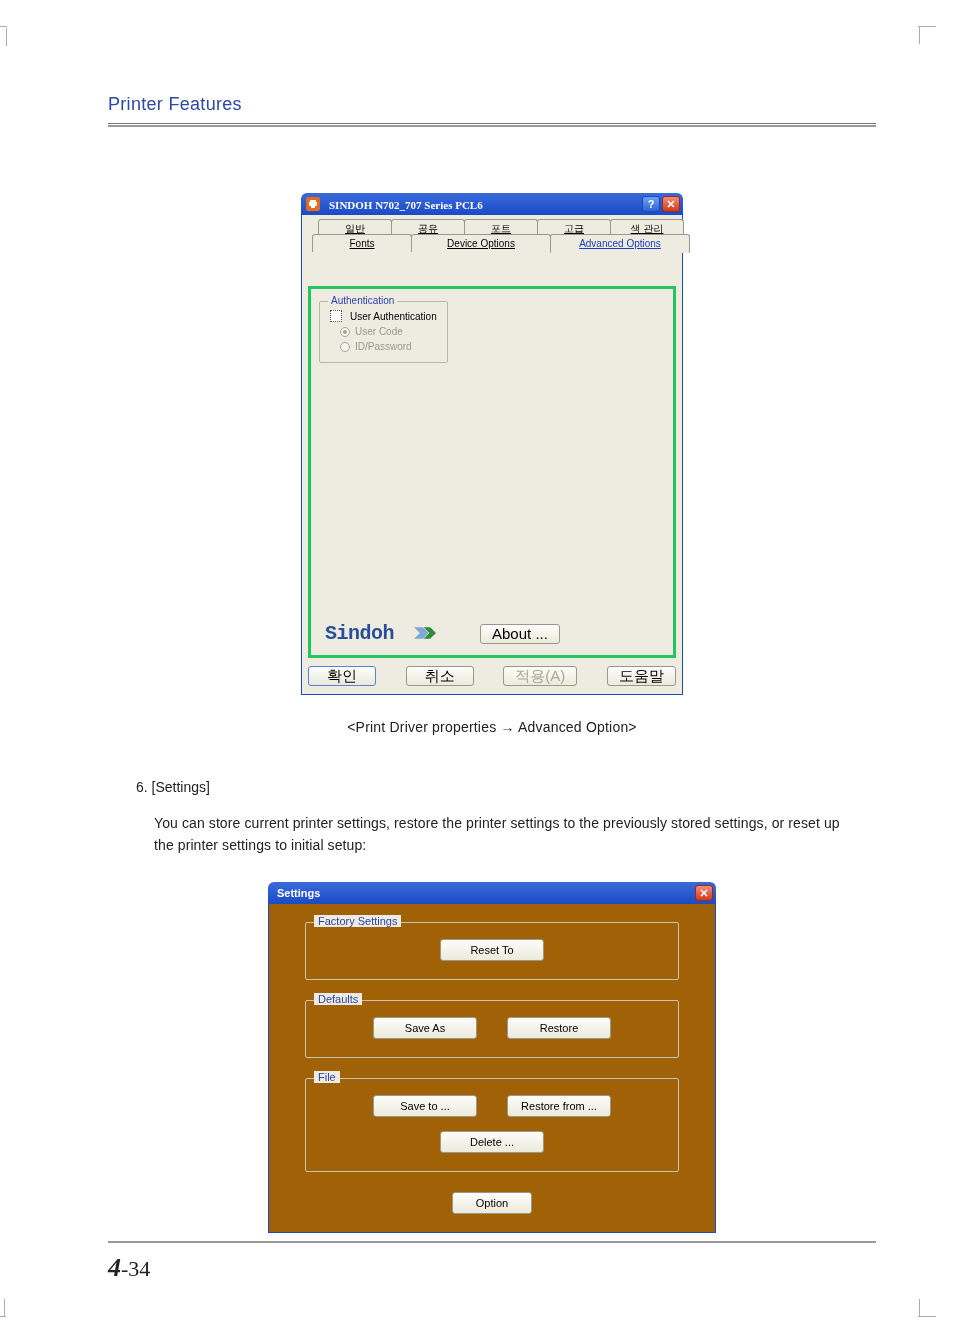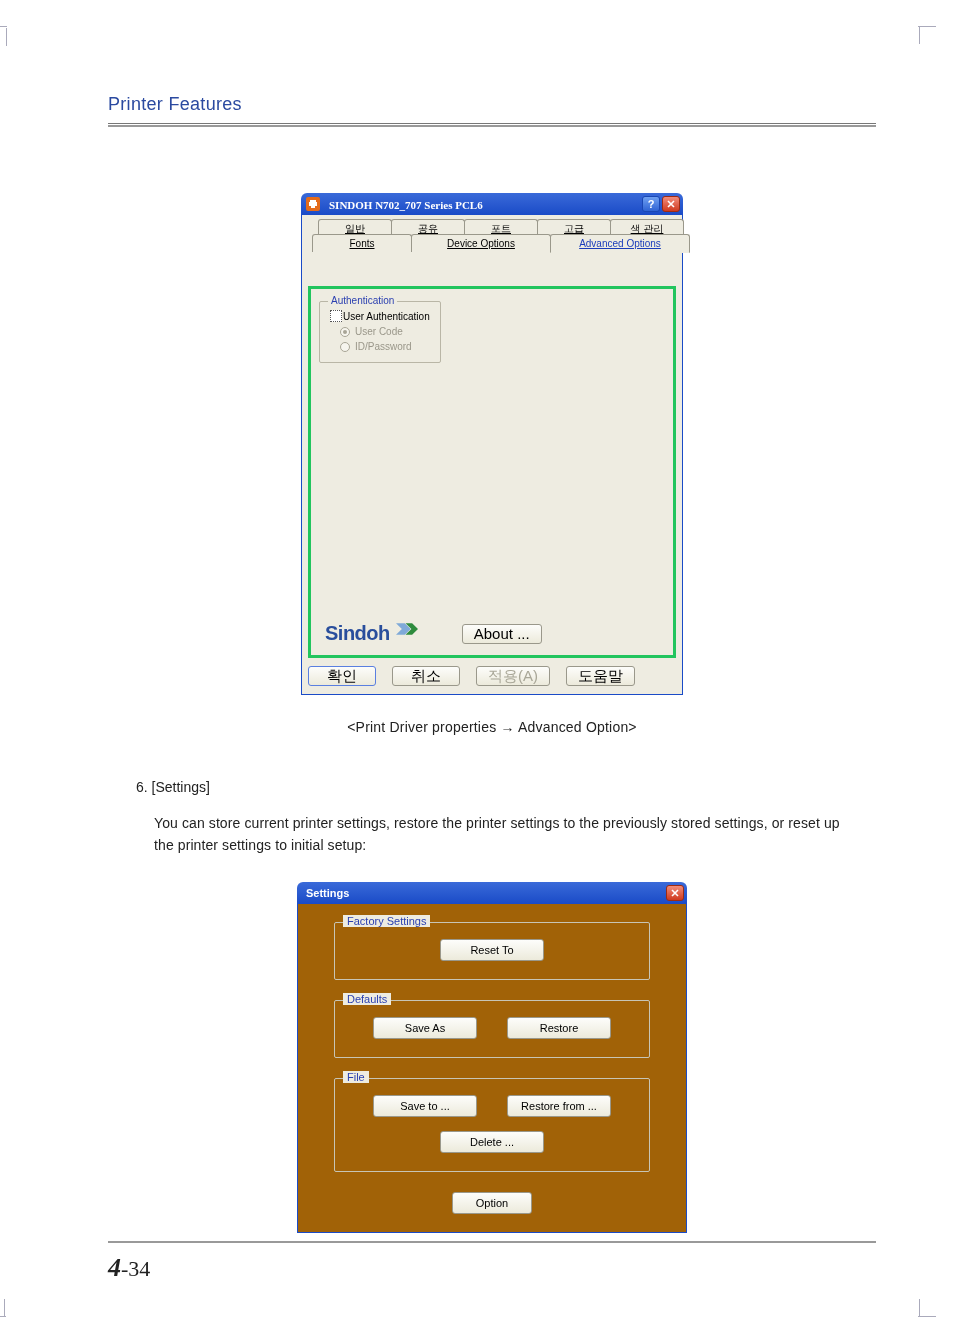--- a/index.html
+++ b/index.html
@@ -22,38 +22,38 @@
   .tabs-area { position:relative; height:34px; }
   .tab-row { display:flex; position:absolute; }
   .tab-row.top { top:0; left:10px; }
   .tab-row.bot { top:15px; left:4px; }
   .tab { font-size:10px; background:#eeece1; border:1px solid #9a988b; border-bottom:none; border-radius:3px 3px 0 0; height:18px; display:flex; align-items:center; justify-content:center; padding:0 10px; margin-right:-1px; text-decoration:underline; color:#000; }
   .tab.wide { min-width:74px; }
   .tab.active { background:#eeece1; border-bottom:1px solid #eeece1; z-index:3; height:19px; color:#1b3dbb; }
   .tab-panel { border:3px solid #22c55e; background:#eeece1; margin-top:33px; min-height:372px; padding:8px; position:relative; }
   .fieldset { border:1px solid #b9b6a6; border-radius:2px; padding:8px 10px 10px; position:relative; margin-top:4px; display:inline-block; }
   .legend { position:absolute; top:-7px; left:8px; background:#eeece1; padding:0 3px; font-size:10px; color:#2a3fb0; }
-  .checkbox-row { display:flex; align-items:center; gap:1px; font-size:10px; }
+  .checkbox-row { display:flex; align-items:center; gap:8px; font-size:10px; }
   .checkbox-row .cb { width:12px; height:12px; border:1px dotted #555; background:#fff; display:inline-block; }
   .radio-row { display:flex; align-items:center; gap:5px; font-size:10px; color:#9a978a; margin-top:4px; margin-left:10px; }
   .radio-row .rb { width:10px; height:10px; border:1px solid #a8a596; border-radius:50%; background:#f6f5ee; display:inline-flex; align-items:center; justify-content:center; }
   .radio-row .rb .dot { width:4px; height:4px; background:#a8a596; border-radius:50%; }
   .logo-row { display:flex; align-items:center; gap:44px; margin-top:8px; }
-  .logo { display:flex; align-items:flex-start; gap:6px; }
+  .logo { display:flex; align-items:flex-end; gap:20px;font-family:Liberation Mono, monospace; }
   .logo-text { font-weight:bold; font-size:20px; color:#294e9c; letter-spacing:-0.5px; }
   .logo-chev svg { width:22px; height:14px; }
   .btn { background:linear-gradient(#fdfdfb,#eceadb); border:1px solid #9a988b; border-radius:3px; font-size:15px; height:20px; padding:0 11px; display:inline-flex; align-items:center; justify-content:center; }
   .btn.disabled { color:#a9a798; }
-  .dlg-btns { display:flex; gap:16px; justify-content:flex-start; margin-top:8px; }
+  .dlg-btns { display:flex; gap:16px; justify-content:space-between; margin-top:8px; }
   .dlg-btns .btn { min-width:68px; }
   .caption { text-align:center; font-size:14px; color:#222; margin-top:24px; letter-spacing:0.2px; }
   .step { margin-top:44px; }
   .step-head { font-size:14px; color:#222; margin-left:28px; }
   .step-body { font-size:14px; color:#222; line-height:1.55; margin:18px 0 0 46px; max-width:700px; letter-spacing:0.1px; }
-  .fig2 { margin:26px auto 0; width:390px; }
+  .fig2 { margin:26px auto 0; width:448px; }
   .settings-body { background:#a16207; border:1px solid #1a4bc7; border-top:none; padding:18px 36px 18px; }
   .sfieldset { border:1px solid #c8c5b5; border-radius:2px; position:relative; padding:16px 10px 18px; margin-bottom:20px; }
   .slegend { position:absolute; top:-8px; left:8px; background:#eeece1; padding:0 4px; font-size:11px; color:#2a3fb0; }
   .sfieldset .row { display:flex; gap:30px; justify-content:center; }
   .sbtn { background:linear-gradient(#fdfdfb,#eceadb); border:1px solid #9a988b; border-radius:3px; font-size:11px; height:22px; min-width:104px; display:inline-flex; align-items:center; justify-content:center; }
   .close-row { display:flex; justify-content:center; margin-top:16px; }
   .footer-rule { position:absolute; bottom:84px; left:108px; right:78px; border-top:2px solid #999; }
   .page-number { position:absolute; bottom:44px; left:108px; font-family: Georgia, 'Times New Roman', serif; font-size:22px; color:#222; }
   .page-number .big { font-style:italic; font-weight:bold; font-size:26px; }
   .page-number .sep { font-style:italic; }

